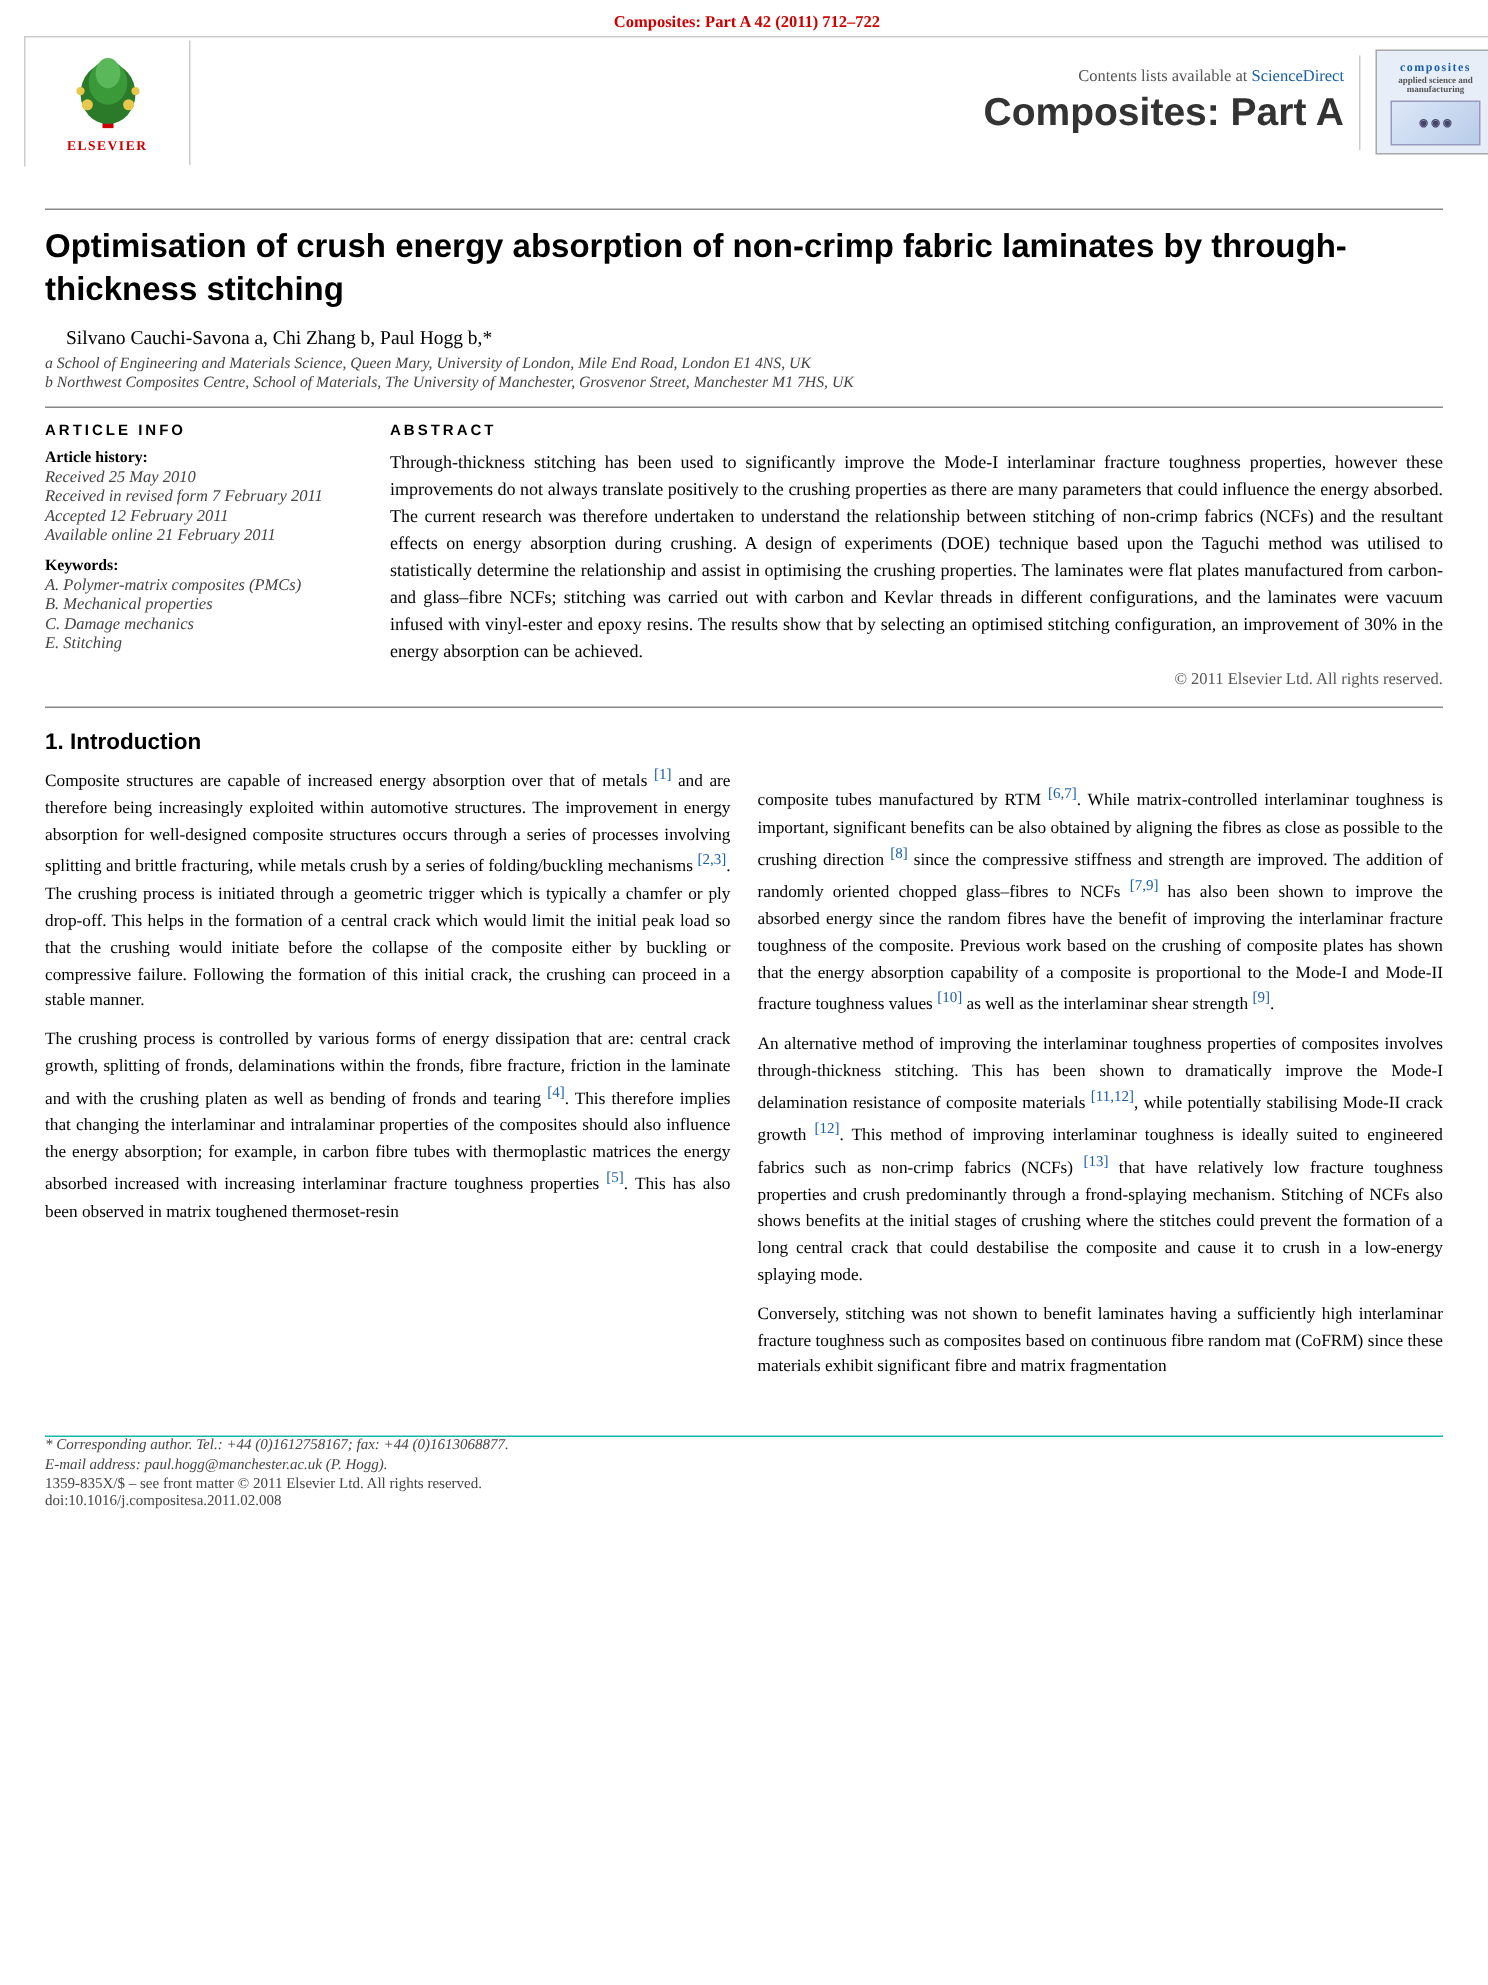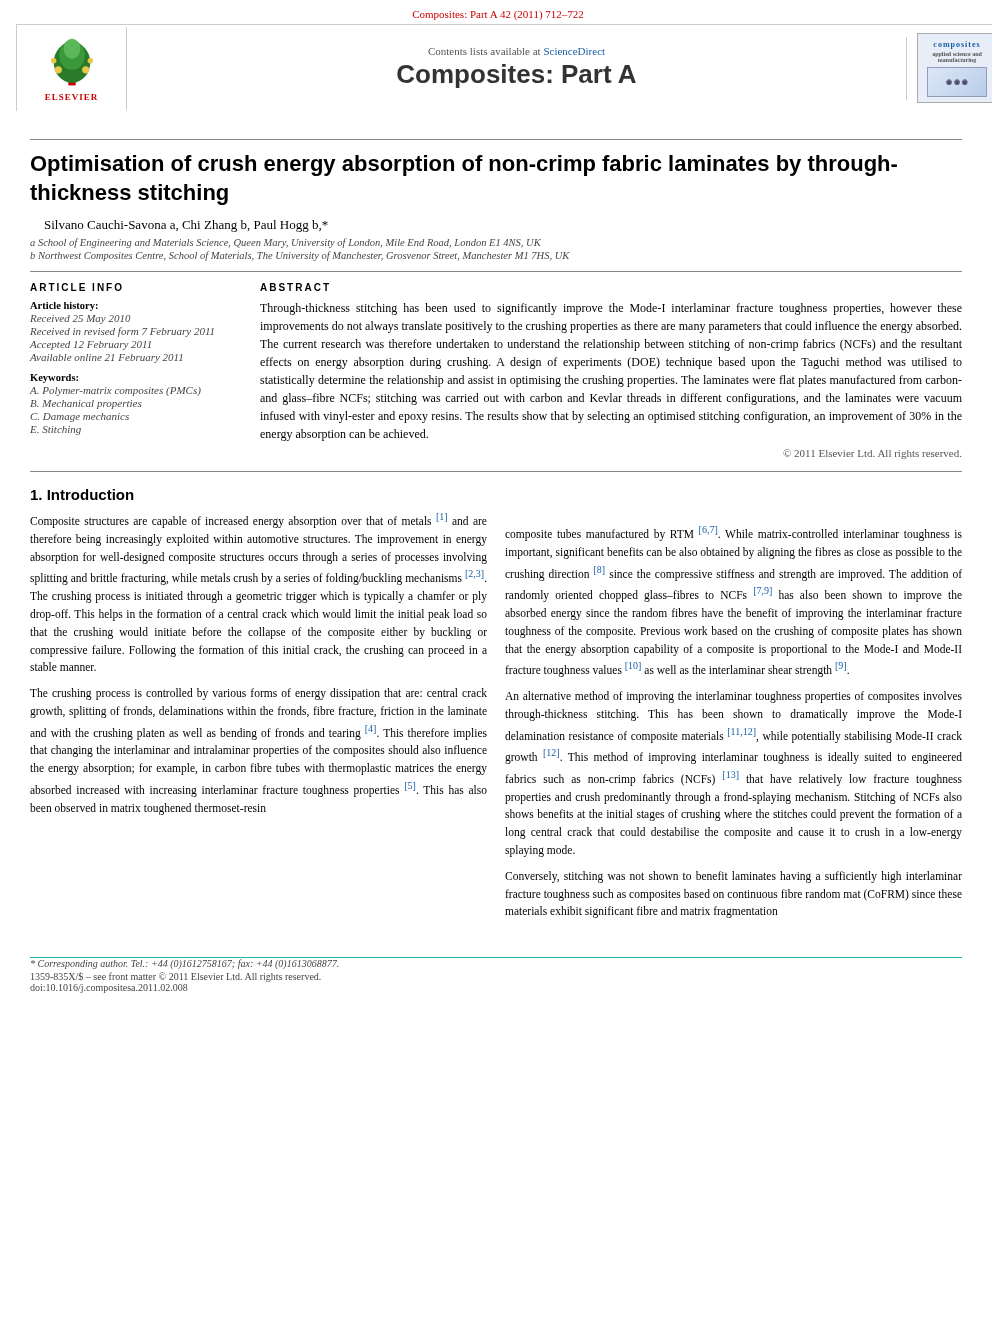--- a/index.html
+++ b/index.html
@@ -46,21 +46,21 @@
     }
     .elsevier-label {
       font-size: 9px;
       color: #c00;
       letter-spacing: 1px;
       font-weight: bold;
       margin-top: 2px;
     }
     .journal-center {
       flex: 1;
-      text-align: center;
+      text-align: right;
       padding: 8px 10px;
       border-right: 1px solid #ccc;
     }
     .sciencedirect-link {
       font-size: 11px;
       color: #555;
       margin-bottom: 2px;
     }
     .sciencedirect-link a, .sciencedirect-link span.link {
       color: #1a5fa8;
@@ -232,21 +232,21 @@
     .footer-doi {
       font-size: 10px;
       color: #444;
     }
   </style>
 </head>
 <body>
 
 <div class="page">
 
-  <div style="text-align:center; padding: 6px 0 0 4px;">
+  <div style="text-align:center; padding: 6px 0 0 4px; font-weight: bold;">
     <span class="journal-ref">Composites: Part A 42 (2011) 712–722</span>
   </div>
 
   <div class="header-main" style="margin: 2px 16px 0 16px;">
 
     <div class="elsevier-logo">
       <svg class="elsevier-tree" viewBox="0 0 60 60" xmlns="http://www.w3.org/2000/svg">
 
         <rect x="26" y="45" width="8" height="10" fill="#c00"></rect>
         <ellipse cx="30" cy="30" rx="20" ry="22" fill="#2a7a2a"></ellipse>
@@ -339,19 +339,20 @@
         </p>
         <p class="body-para">
           Conversely, stitching was not shown to benefit laminates having a sufficiently high interlaminar fracture toughness such as composites based on continuous fibre random mat (CoFRM) since these materials exhibit significant fibre and matrix fragmentation
         </p>
       </div>
     </div>
   </div>
 
   <div class="footer-section">
     <div class="footer-note">* Corresponding author. Tel.: +44 (0)1612758167; fax: +44 (0)1613068877.</div>
+    <div class="footer-note">E-mail address: paul.hogg@manchester.ac.uk (P. Hogg).</div>
     <div class="footer-doi">
       <span>1359-835X/$ – see front matter © 2011 Elsevier Ltd. All rights reserved.</span><br>
       <span>doi:10.1016/j.compositesa.2011.02.008</span>
     </div>
   </div>
 
 </div>
 
 </body></html>

